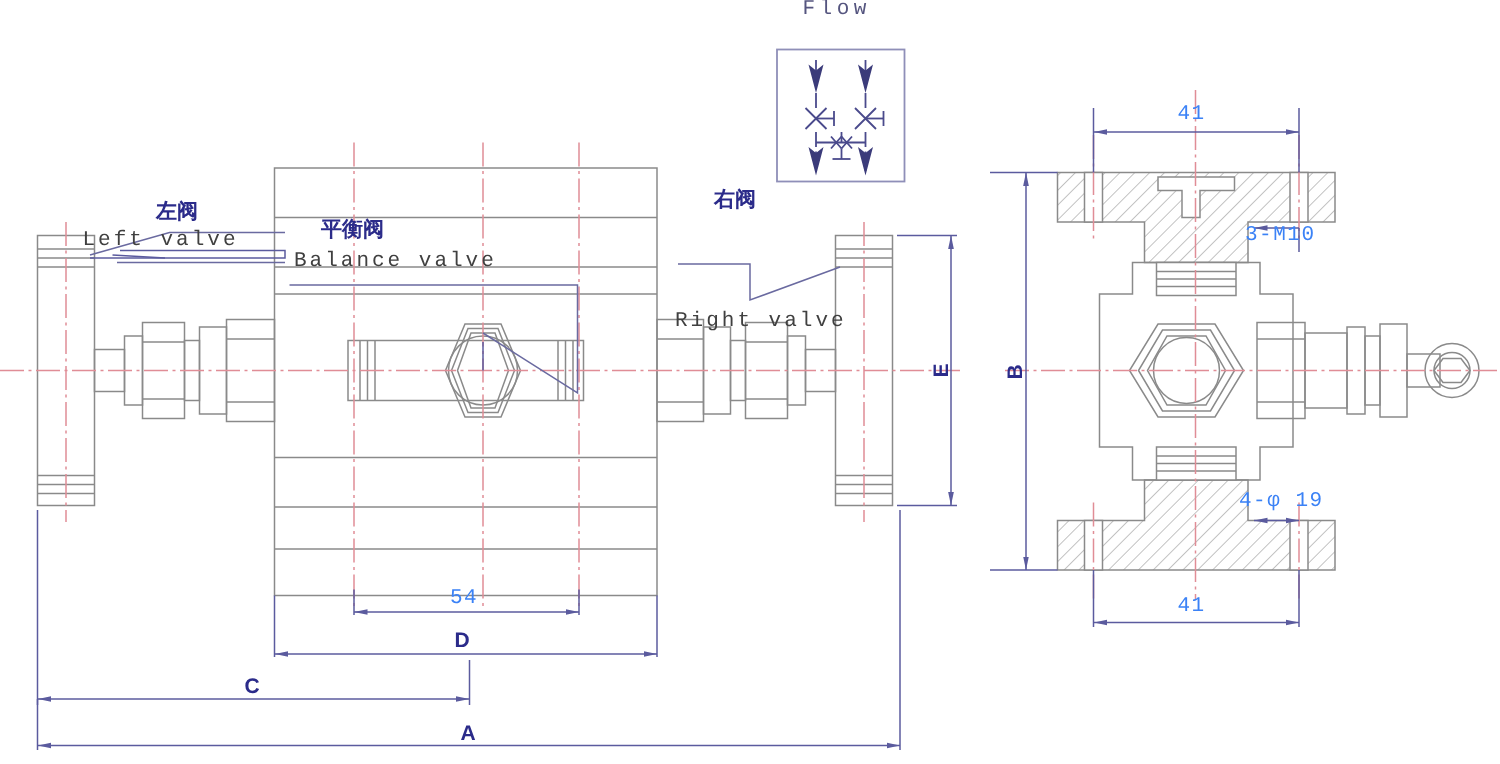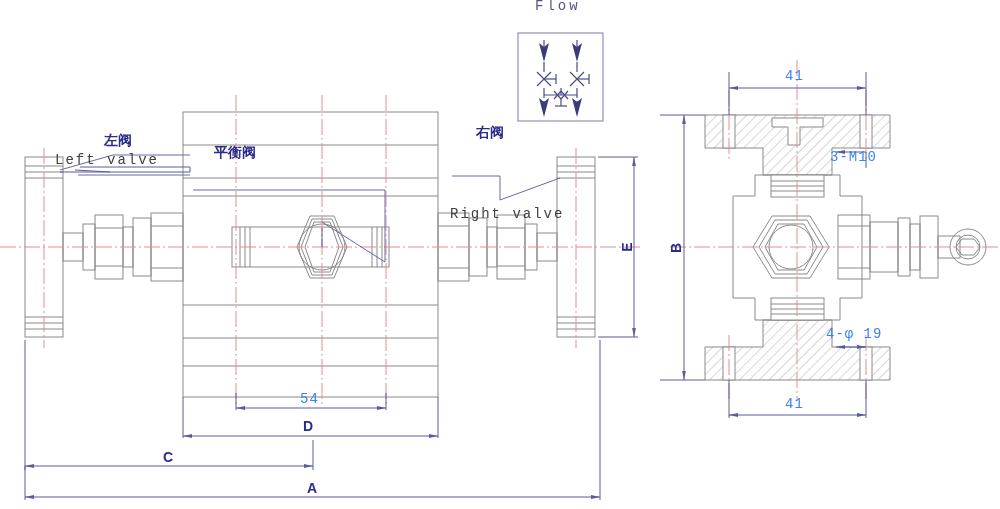--- a/index.html
+++ b/index.html
@@ -253,20 +253,21 @@
     <line x1="866" y1="152" x2="866" y2="168"></line>
 
     <line x1="836" y1="347" x2="866" y2="347" marker-start="url(#arrR)" marker-end="url(#arrL)"></line>
   </g>
 </svg>
 
 <div class="lbl cn" style="left:104px;top:132px;font-family:Liberation Serif, serif;">左阀</div>
 <div class="lbl en" style="left:55px;top:152px;">Left valve</div>
 
 <div class="lbl cn" style="left:214px;top:132px;margin-top:12px;">平衡阀</div>
+<div class="lbl en" style="left:196px;top:166px;">Balance valve</div>
 
 <div class="lbl cn" style="left:476px;top:124px;">右阀</div>
 <div class="lbl en" style="left:450px;top:158px;margin-top:48px;">Right valve</div>
 
 <div class="lbl flow" style="left:535px;top:-2px;">Flow</div>
 
 <div class="lbl dim" style="left:300px;top:391px;">54</div>
 <div class="lbl dimb" style="left:303px;top:418px;">D</div>
 <div class="lbl dimb" style="left:163px;top:449px;">C</div>
 <div class="lbl dimb" style="left:307px;top:480px;">A</div>

